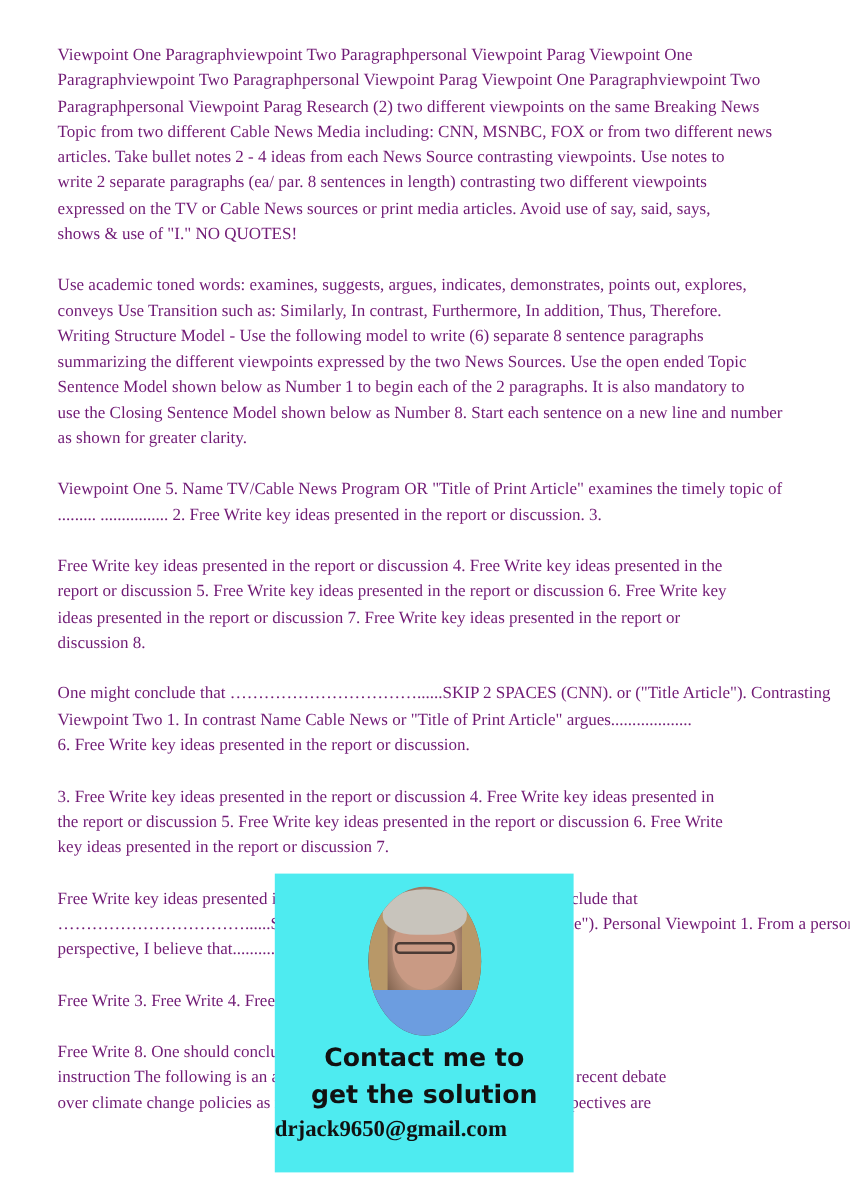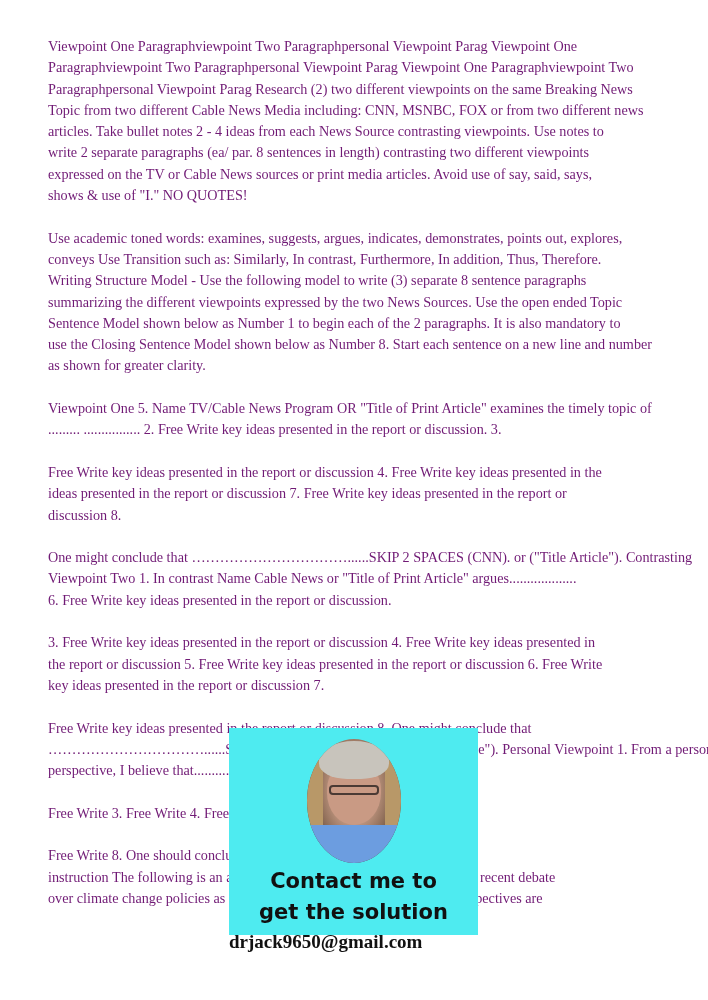--- a/index.html
+++ b/index.html
@@ -5,21 +5,21 @@
     html, body { margin: 0; padding: 0; background: #ffffff; }
     body { width: 708px; height: 1000px; position: relative; overflow: hidden; }
     .doc {
       position: absolute; left: 48px; top: 36px; width: 660px;
       font-family: "Liberation Serif", "DejaVu Serif", serif;
       font-size: 14.2px; line-height: 21.3px; color: #701a75;
     }
     .para { margin: 0 0 21.3px 0; white-space: normal; }
     .line { display: block; white-space: nowrap; }
     .overlay {
-      position: absolute; left: 229px; top: 728px; width: 249px; height: 207px;
+      position: absolute; left: 229px; top: 728px; width: 249px; height: 249px;
       background: #4eebf0;
     }
     .portrait {
       position: absolute; left: 78px; top: 11px; width: 94px; height: 124px;
       border-radius: 50%;
       background: radial-gradient(ellipse at 50% 40%, #d9b6a0 0%, #c69c86 30%, #8a6a55 55%, #4a3a30 75%);
       overflow: hidden;
     }
     .portrait .hair {
       position: absolute; left: 12px; top: 2px; width: 70px; height: 38px;
@@ -68,32 +68,33 @@
     <span class="line">Paragraphpersonal Viewpoint Parag Research (2) two different viewpoints on the same Breaking News</span>
     <span class="line">Topic from two different Cable News Media including: CNN, MSNBC, FOX or from two different news</span>
     <span class="line">articles. Take bullet notes 2 - 4 ideas from each News Source contrasting viewpoints. Use notes to</span>
     <span class="line">write 2 separate paragraphs (ea/ par. 8 sentences in length) contrasting two different viewpoints</span>
     <span class="line">expressed on the TV or Cable News sources or print media articles. Avoid use of say, said, says,</span>
     <span class="line">shows &amp; use of "I." NO QUOTES!</span>
   </div>
   <div class="para">
     <span class="line">Use academic toned words: examines, suggests, argues, indicates, demonstrates, points out, explores,</span>
     <span class="line">conveys Use Transition such as: Similarly, In contrast, Furthermore, In addition, Thus, Therefore.</span>
-    <span class="line">Writing Structure Model - Use the following model to write (3) separate 8 sentence paragraphs</span>
+    <span class="line">Writing Structure Model - Use the following model to write (6) separate 8 sentence paragraphs</span>
     <span class="line">summarizing the different viewpoints expressed by the two News Sources. Use the open ended Topic</span>
     <span class="line">Sentence Model shown below as Number 1 to begin each of the 2 paragraphs. It is also mandatory to</span>
     <span class="line">use the Closing Sentence Model shown below as Number 8. Start each sentence on a new line and number</span>
     <span class="line">as shown for greater clarity.</span>
   </div>
   <div class="para">
     <span class="line">Viewpoint One 5. Name TV/Cable News Program OR "Title of Print Article" examines the timely topic of</span>
     <span class="line">......... ................ 2. Free Write key ideas presented in the report or discussion. 3.</span>
   </div>
   <div class="para">
     <span class="line">Free Write key ideas presented in the report or discussion 4. Free Write key ideas presented in the</span>
+    <span class="line">report or discussion 5. Free Write key ideas presented in the report or discussion 6. Free Write key</span>
     <span class="line">ideas presented in the report or discussion 7. Free Write key ideas presented in the report or</span>
     <span class="line">discussion 8.</span>
   </div>
   <div class="para">
     <span class="line">One might conclude that ……………………………......SKIP 2 SPACES (CNN). or ("Title Article"). Contrasting</span>
     <span class="line">Viewpoint Two 1. In contrast Name Cable News or "Title of Print Article" argues...................</span>
     <span class="line">6. Free Write key ideas presented in the report or discussion.</span>
   </div>
   <div class="para">
     <span class="line">3. Free Write key ideas presented in the report or discussion 4. Free Write key ideas presented in</span>

